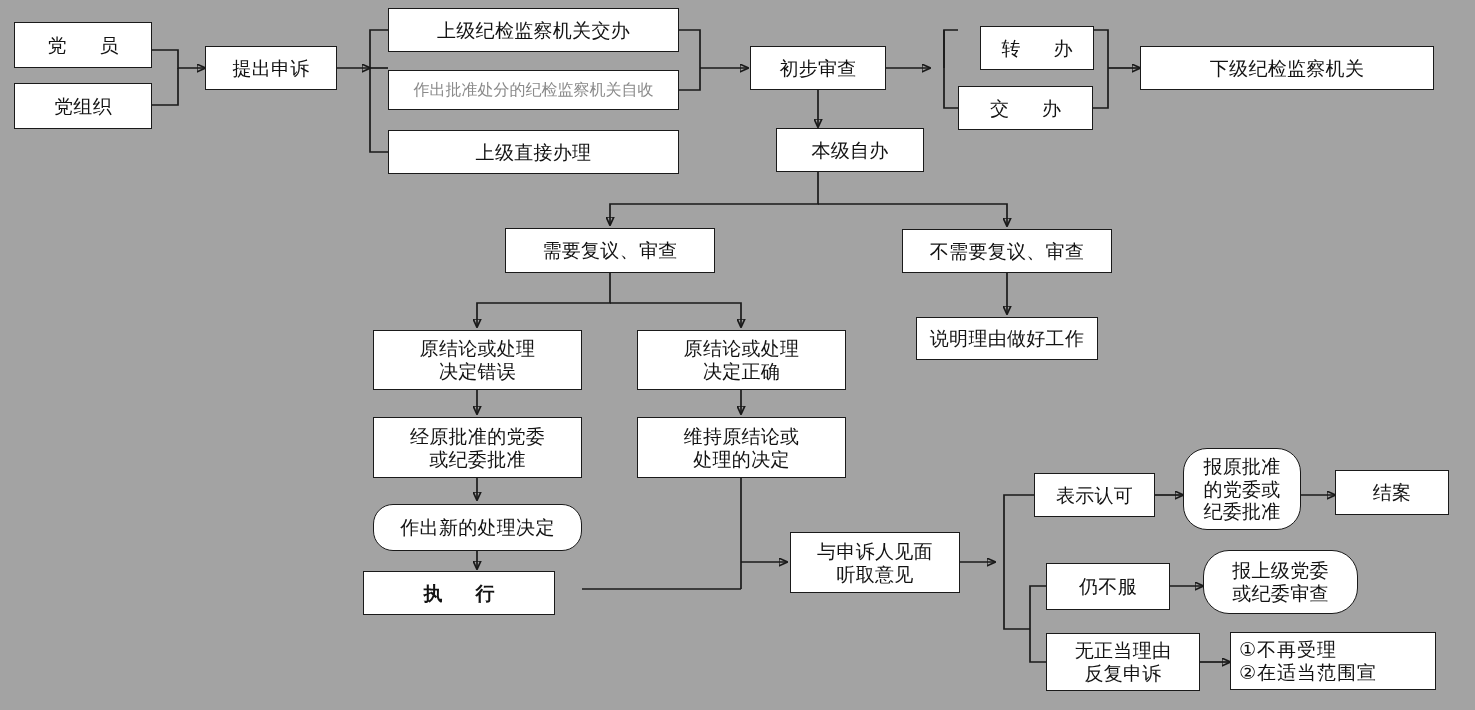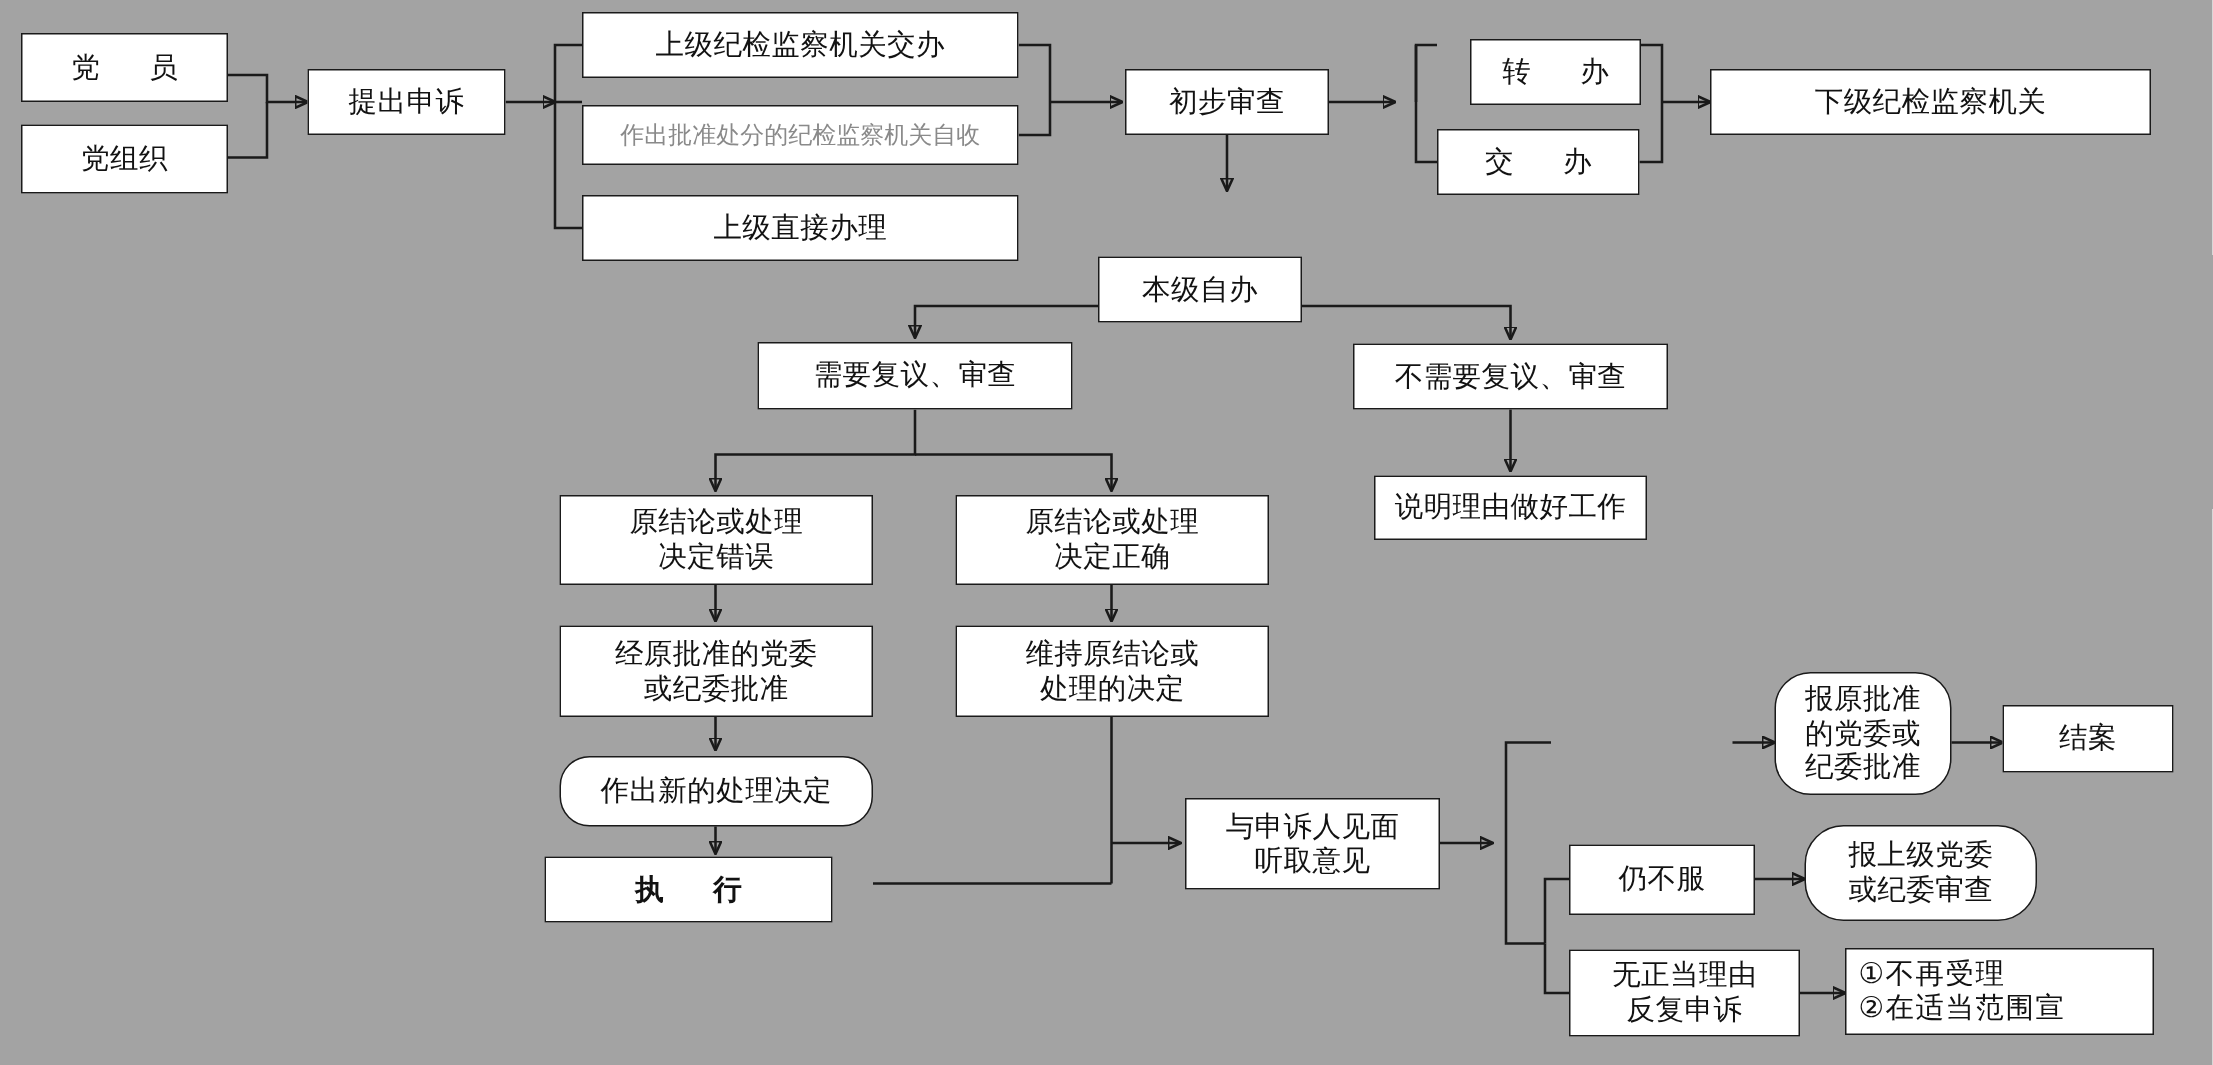--- a/index.html
+++ b/index.html
@@ -107,21 +107,21 @@
   <div class="node" style="left:388px;top:130px;width:291px;height:44px;">上级直接办理</div>
 
   <div class="node" style="left:750px;top:46px;width:136px;height:44px;">初步审查</div>
 
   <div class="node sp" style="left:980px;top:8px;width:114px;height:44px;margin-top:18px;">转　办</div>
 
   <div class="node sp" style="left:958px;top:86px;width:135px;height:44px;">交　办</div>
 
   <div class="node" style="left:1140px;top:46px;width:294px;height:44px;">下级纪检监察机关</div>
 
-  <div class="node" style="left:732px;top:128px;width:136px;height:44px;margin-top:43px;">本级自办</div>
+  <div class="node" style="left:776px;top:128px;width:148px;height:44px;">本级自办</div>
 
   <div class="node" style="left:505px;top:228px;width:210px;height:45px;">需要复议、审查</div>
 
   <div class="node" style="left:902px;top:229px;width:210px;height:44px;">不需要复议、审查</div>
 
   <div class="node" style="left:916px;top:317px;width:182px;height:43px;">说明理由做好工作</div>
 
   <div class="node" style="left:373px;top:330px;width:209px;height:60px;">原结论或处理
 决定错误</div>
 
@@ -134,20 +134,21 @@
   <div class="node" style="left:637px;top:417px;width:209px;height:61px;">维持原结论或
 处理的决定</div>
 
   <div class="node" style="left:373px;top:504px;width:209px;height:47px;border-radius:20px;">作出新的处理决定</div>
 
   <div class="node sp" style="left:363px;top:571px;width:192px;height:44px;font-weight:bold;">执　行</div>
 
   <div class="node" style="left:790px;top:532px;width:170px;height:61px;">与申诉人见面
 听取意见</div>
 
+  <div class="node" style="left:1034px;top:473px;width:121px;height:44px;">表示认可</div>
 
   <div class="node" style="left:1046px;top:563px;width:124px;height:47px;">仍不服</div>
 
   <div class="node" style="left:1046px;top:633px;width:154px;height:58px;">无正当理由
 反复申诉</div>
 
   <div class="node" style="left:1183px;top:448px;width:118px;height:82px;border-radius:24px;">报原批准
 的党委或
 纪委批准</div>
 

